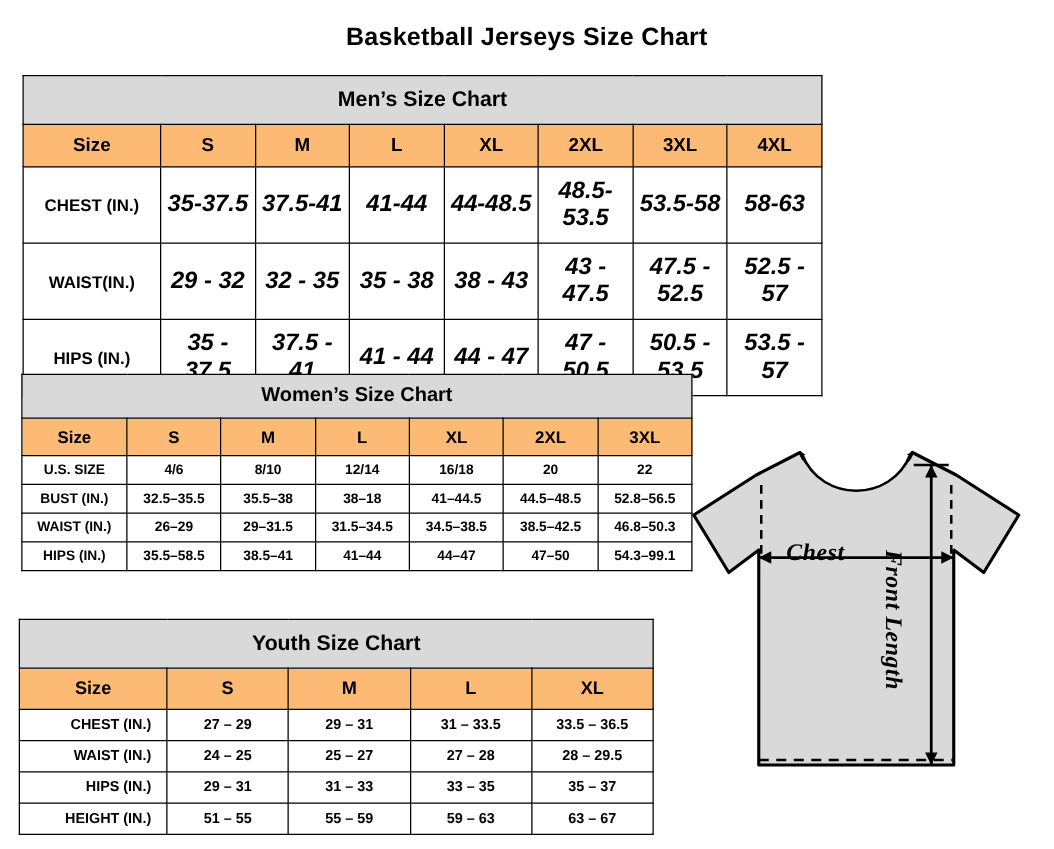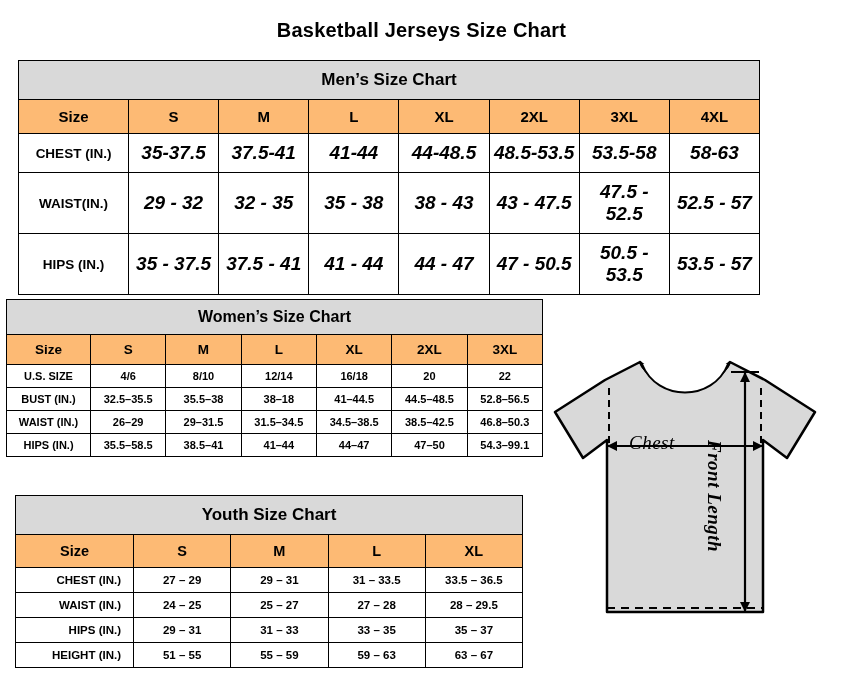--- a/index.html
+++ b/index.html
@@ -55,32 +55,32 @@
     font-size: 13px;
     font-weight: bold;
     padding: 8px 2px;
   }
 
   
   #mens-table {
     position: absolute;
     left: 18px;
     top: 60px;
-    width: 742px;
+    width: 640px;
   }
   #mens-table .caption-cell { font-size: 17px; }
   #mens-table .hdr-cell { font-size: 15px; }
   #mens-table .row-label { font-size: 13.5px; }
   #mens-table .val-cell { font-size: 19px; font-style: italic; }
   #mens-table col.c0 { width: 110px; }
 
   
   #womens-table {
     position: absolute;
-    left: 6px;
+    left: 17px;
     top: 299px;
     width: 537px;
   }
   #womens-table .caption-cell { font-size: 16px; padding: 8px 0; }
   #womens-table .hdr-cell { font-size: 13.5px; padding: 7px 0; }
   #womens-table .row-label { font-size: 11px; padding: 5px 4px; }
   #womens-table .val-cell { font-size: 11px; padding: 5px 2px; }
   #womens-table col.c0 { width: 84px; }
 
   
@@ -105,21 +105,21 @@
     width: 290px;
     height: 310px;
   }
   #shirt-diagram svg { display: block; }
   .chest-label {
     position: absolute;
     left: 629px;
     top: 432px;
     font-family: "Liberation Serif", serif;
     font-style: italic;
-    font-weight: normal;
+    font-weight: bold;
     font-size: 19px;
     letter-spacing: 0.5px;
   }
   .frontlen-label {
     position: absolute;
     left: 703px;
     top: 440px;
     font-family: "Liberation Serif", serif;
     font-style: italic;
     font-weight: bold;

